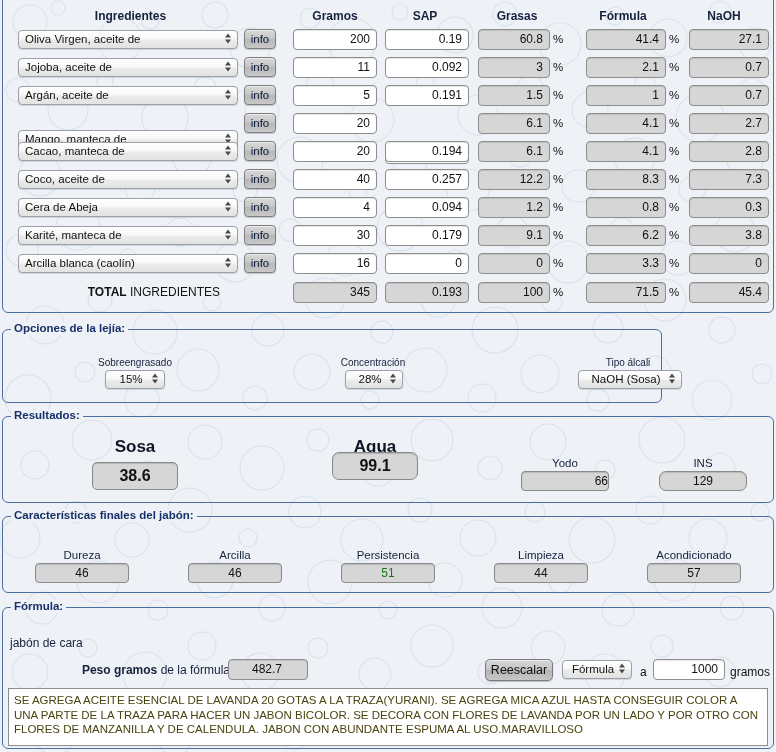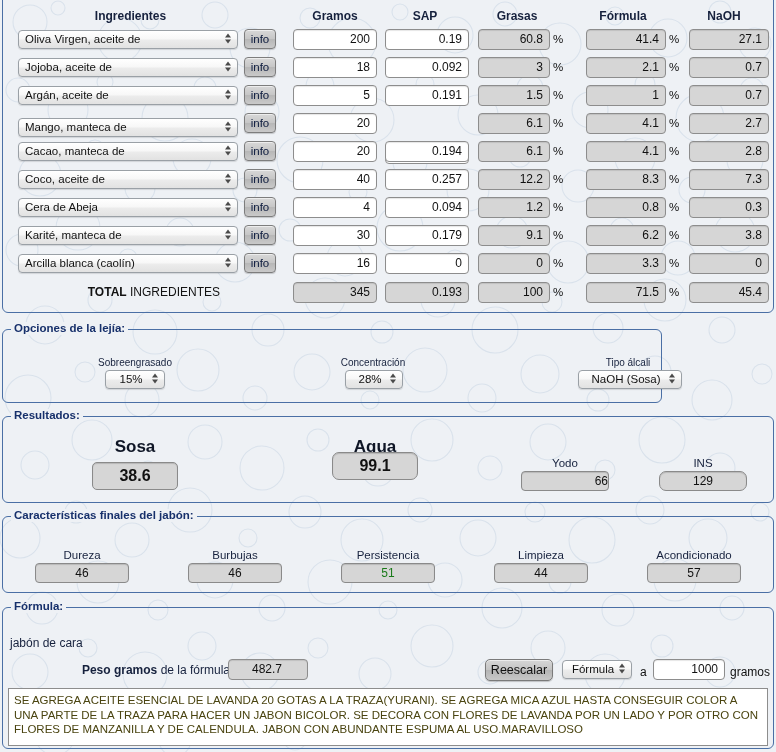--- a/index.html
+++ b/index.html
@@ -409,40 +409,40 @@
       <div class="inp ro" style="left:478px; top:29px; width:72px;">60.8</div>
       <div class="pct" style="left:553px; top:29px;">%</div>
       <div class="inp ro" style="left:586px; top:29px; width:80px;">41.4</div>
       <div class="pct" style="left:669px; top:29px;">%</div>
       <div class="inp ro" style="left:689px; top:29px; width:80px;">27.1</div>
       <div class="sel" style="left:18px; top:58px; width:220px;"><span>Jojoba, aceite de</span><span class="arrows">
           <i class="up"></i>
           <i class="dn"></i>
         </span></div>
       <div class="infobtn" style="left:244px; top:57px;">info</div>
-      <div class="inp" style="left:293px; top:57px; width:84px;">18</div>
+      <div class="inp" style="left:293px; top:57px; width:84px;">11</div>
       <div class="inp" style="left:385px; top:57px; width:84px;">0.092</div>
       <div class="inp ro" style="left:478px; top:57px; width:72px;">3</div>
       <div class="pct" style="left:553px; top:57px;">%</div>
       <div class="inp ro" style="left:586px; top:57px; width:80px;">2.1</div>
       <div class="pct" style="left:669px; top:57px;">%</div>
       <div class="inp ro" style="left:689px; top:57px; width:80px;">0.7</div>
       <div class="sel" style="left:18px; top:86px; width:220px;"><span>Argán, aceite de</span><span class="arrows">
           <i class="up"></i>
           <i class="dn"></i>
         </span></div>
       <div class="infobtn" style="left:244px; top:85px;">info</div>
       <div class="inp" style="left:293px; top:85px; width:84px;">5</div>
       <div class="inp" style="left:385px; top:85px; width:84px;">0.191</div>
       <div class="inp ro" style="left:478px; top:85px; width:72px;">1.5</div>
       <div class="pct" style="left:553px; top:85px;">%</div>
       <div class="inp ro" style="left:586px; top:85px; width:80px;">1</div>
       <div class="pct" style="left:669px; top:85px;">%</div>
       <div class="inp ro" style="left:689px; top:85px; width:80px;">0.7</div>
-      <div class="sel" style="left:18px; top:118px; width:220px;"><span>Mango, manteca de</span><span class="arrows">
+      <div class="sel" style="left:18px; top:130px; width:220px;"><span>Mango, manteca de</span><span class="arrows">
           <i class="up"></i>
           <i class="dn"></i>
         </span></div>
       <div class="infobtn" style="left:244px; top:113px;">info</div>
       <div class="inp" style="left:293px; top:113px; width:84px;">20</div>
       <div class="inp" style="left:385px; top:113px; width:84px;margin-top:30px;">0.192</div>
       <div class="inp ro" style="left:478px; top:113px; width:72px;">6.1</div>
       <div class="pct" style="left:553px; top:113px;">%</div>
       <div class="inp ro" style="left:586px; top:113px; width:80px;">4.1</div>
       <div class="pct" style="left:669px; top:113px;">%</div>
@@ -566,21 +566,21 @@
 
   <div class="smallname" style="left:658px; top:457px; width:90px;">INS</div>
   <div class="smallval" style="left:659px; top:471px; width:88px;border-radius:7px;">129</div>
 
   <div class="fs" style="left:2px; top:516px; width:772px; height:77px;">
     <span class="legend">Características finales del jabón:</span>
   </div>
   <div id="qual-host">
       <div class="smallname" style="left: 22px; top: 549px; width: 120px;">Dureza</div>
       <div class="smallval" style="left: 35px; top: 563px; width: 94px; color: rgb(17, 17, 17);">46</div>
-      <div class="smallname" style="left: 175px; top: 549px; width: 120px;">Burbujas</div>
+      <div class="smallname" style="left: 175px; top: 549px; width: 120px;">Arcilla</div>
       <div class="smallval" style="left: 188px; top: 563px; width: 94px; color: rgb(17, 17, 17);">46</div>
       <div class="smallname" style="left: 328px; top: 549px; width: 120px;">Persistencia</div>
       <div class="smallval" style="left: 341px; top: 563px; width: 94px; color: rgb(26, 122, 26);">51</div>
       <div class="smallname" style="left: 481px; top: 549px; width: 120px;">Limpieza</div>
       <div class="smallval" style="left: 494px; top: 563px; width: 94px; color: rgb(17, 17, 17);">44</div>
       <div class="smallname" style="left: 634px; top: 549px; width: 120px;">Acondicionado</div>
       <div class="smallval" style="left: 647px; top: 563px; width: 94px; color: rgb(17, 17, 17);">57</div>
     </div>
 
   <div class="fs" style="left:2px; top:607px; width:772px; height:142px;">

